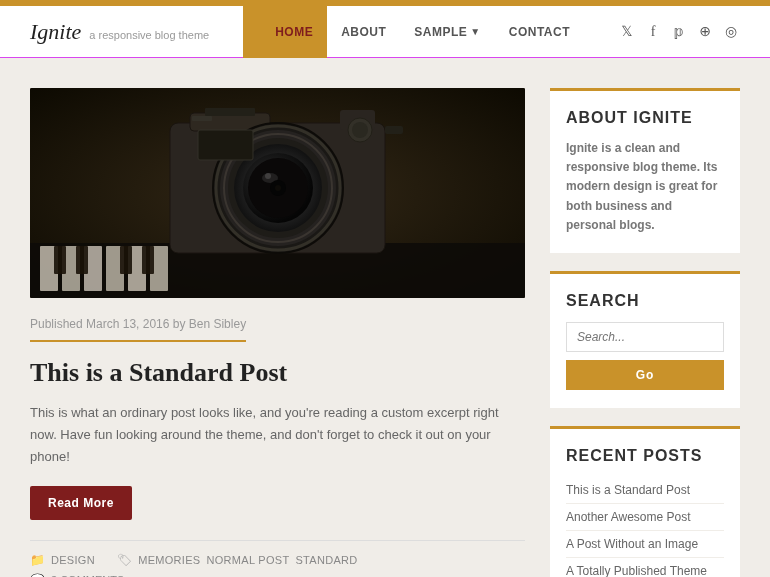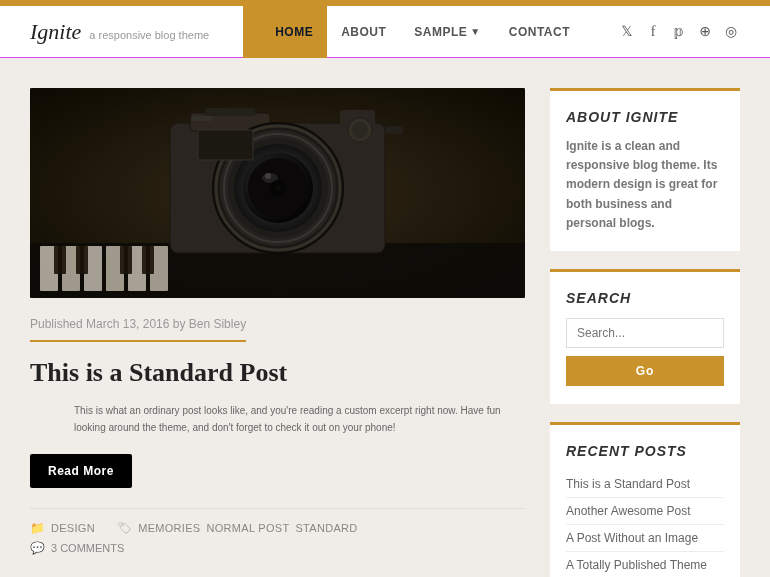--- a/index.html
+++ b/index.html
@@ -62,21 +62,21 @@
       padding: 0 14px;
       height: 52px;
       display: flex;
       align-items: center;
       cursor: pointer;
       color: #555;
       text-transform: uppercase;
     }
     .nav-item.active {
       background: #c9922a;
-      color: #0f172a;
+      color: #7f1d1d;
       padding-left: 32px;
     }
     .nav-dropdown-arrow {
       font-size: 10px;
       margin-left: 3px;
     }
 
     
     #social-icons {
       display: flex;
@@ -143,31 +143,30 @@
       font-size: 26px;
       font-weight: bold;
       color: #222;
       margin-top: 14px;
       line-height: 1.3;
     }
 
     
     #post-excerpt {
       font-family: Arial, sans-serif;
-      font-size: 10px;
+      font-size: 13px;
       color: #666;
       line-height: 1.7;
       margin-top: 12px;
-      margin-left: 44px;
     }
 
     
     #read-more-btn {
       display: inline-block;
-      background: #000000;
+      background: #7f1d1d;
       color: #fff;
       font-family: Arial, sans-serif;
       font-size: 12px;
       font-weight: bold;
       padding: 10px 18px;
       margin-top: 18px;
       cursor: pointer;
       border: none;
       border-radius: 2px;
       letter-spacing: 0.5px;
@@ -210,46 +209,46 @@
     }
 
     .sidebar-widget {
       background: #fff;
       padding: 18px 16px;
       margin-bottom: 18px;
       border-top: 3px solid #c9922a;
     }
     .widget-title {
       font-family: Arial, sans-serif;
-      font-size: 14px;
+      font-size: 16px;
       font-weight: bold;
       letter-spacing: 1px;
       color: #333;
       text-transform: uppercase;
       margin-bottom: 12px;
-      font-style: italic;
     }
     .widget-text {
       font-family: Arial, sans-serif;
       font-size: 12px;
       color: #777;
       line-height: 1.6;
       font-weight: bold;
     }
 
     
     #search-input-field {
       width: 100%;
       padding: 7px 10px;
       font-size: 12px;
       font-family: Arial, sans-serif;
       border: 1px solid #ddd;
       color: #aaa;
       outline: none;
       margin-bottom: 8px;
+      font-style: italic;
     }
     #search-go-btn {
       width: 100%;
       background: #c9922a;
       color: #fff;
       font-family: Arial, sans-serif;
       font-size: 12px;
       font-weight: bold;
       padding: 8px;
       border: none;

